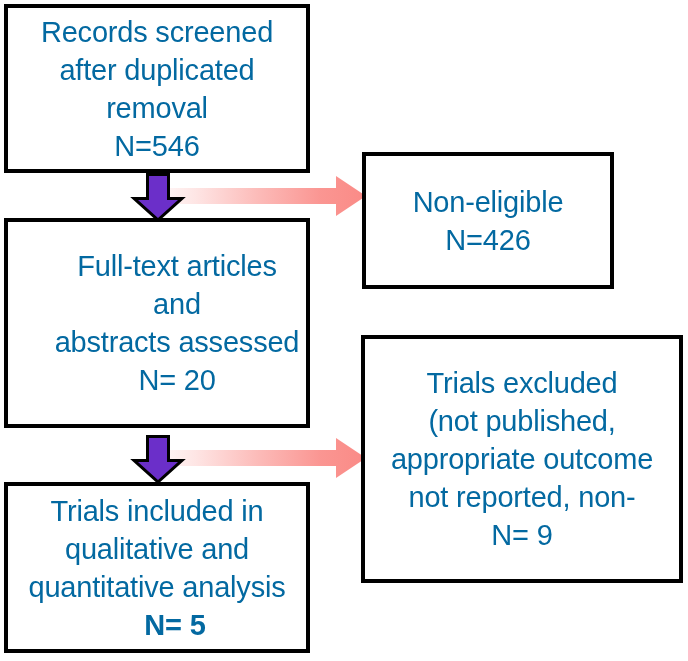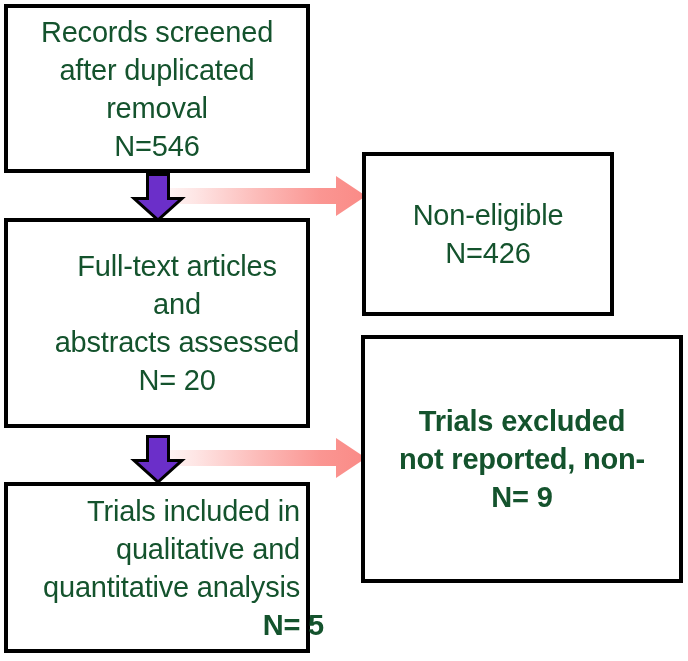--- a/index.html
+++ b/index.html
@@ -28,21 +28,21 @@
   .flow-box {
     position: absolute;
     box-sizing: border-box;
     background: #ffffff;
     border: 4px solid #000000;
     display: flex;
     flex-direction: column;
     align-items: center;
     justify-content: center;
     text-align: center;
-    color: #14532d;
+    color: #0369a1;
     font-family: "Liberation Sans", sans-serif;
     font-size: 29px;
     line-height: 38px;
     letter-spacing: -0.2px;
     z-index: 3;
   }
 
   .flow-box .box-text {
     display: block;
     width: 100%;
@@ -56,23 +56,23 @@
   }
 
   .box-count.bold {
     font-weight: bold;
     padding-left: 36px;
   }
 
   
   #box-screened   { left: 4px;   top: 4px;   width: 306px; height: 169px; }
   #box-fulltext   { left: 4px;   top: 218px; width: 306px; height: 210px; padding-left: 40px; }
-  #box-included   { left: 4px;   top: 482px; width: 306px; height: 171px; text-align: right; }
-  #box-noneligible{ left: 362px; top: 152px; width: 252px; height: 164px; }
-  #box-excluded   { left: 361px; top: 335px; width: 322px; height: 248px; font-weight: bold; }
+  #box-included   { left: 4px;   top: 482px; width: 306px; height: 171px; }
+  #box-noneligible{ left: 362px; top: 152px; width: 252px; height: 137px; }
+  #box-excluded   { left: 361px; top: 335px; width: 322px; height: 248px; }
 
   
   .arrow-group {
     position: absolute;
     z-index: 2;
   }
   #arrow-group-1 { left: 130px; top: 172px; width: 238px; height: 48px; }
   #arrow-group-2 { left: 130px; top: 434px; width: 238px; height: 48px; }
 
   .arrow-group svg {
@@ -123,20 +123,22 @@
   </div>
 
   <div class="flow-box" id="box-fulltext">
     <span class="box-text">Full-text articles and</span>
     <span class="box-text">abstracts assessed</span>
     <span class="box-count">N= 20</span>
   </div>
 
   <div class="flow-box" id="box-excluded">
     <span class="box-text">Trials excluded</span>
+    <span class="box-text">(not published,</span>
+    <span class="box-text">appropriate outcome</span>
     <span class="box-text">not reported, non-</span>
     <span class="box-count">N= 9</span>
   </div>
 
   <div class="arrow-group" id="arrow-group-2">
     <svg viewBox="0 0 238 48" xmlns="http://www.w3.org/2000/svg">
       <defs>
         <linearGradient id="pinkFade2" x1="0" y1="0" x2="1" y2="0">
           <stop offset="0%" stop-color="#FA8A86" stop-opacity="0.05"></stop>
           <stop offset="18%" stop-color="#FA8A86" stop-opacity="0.22"></stop>

